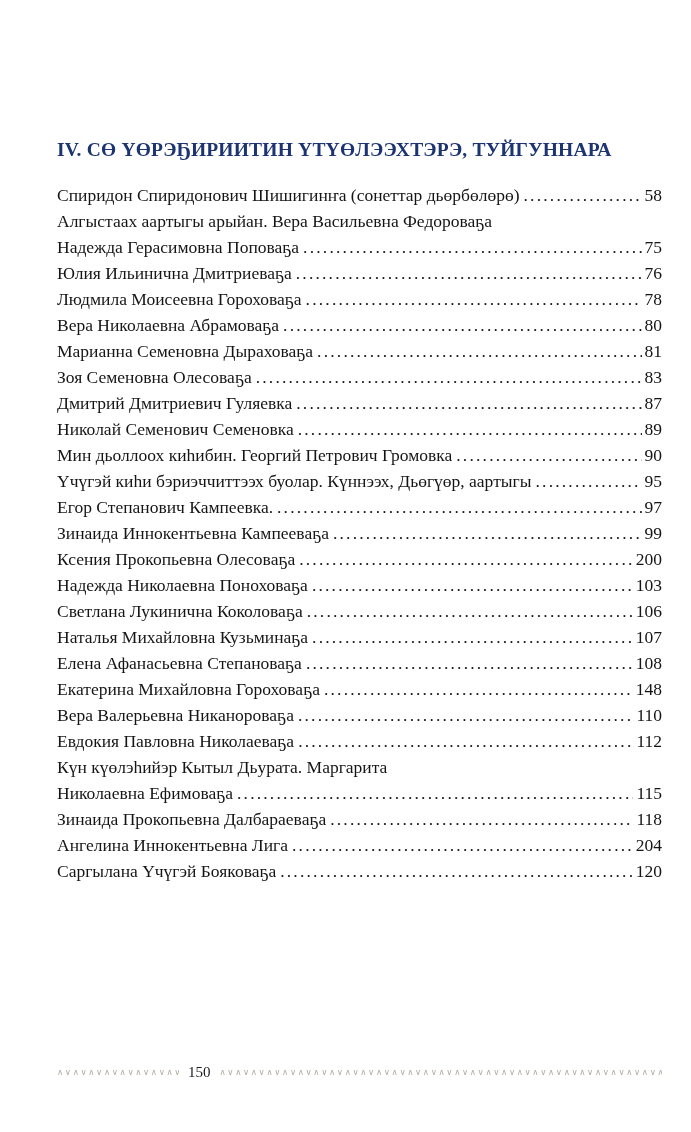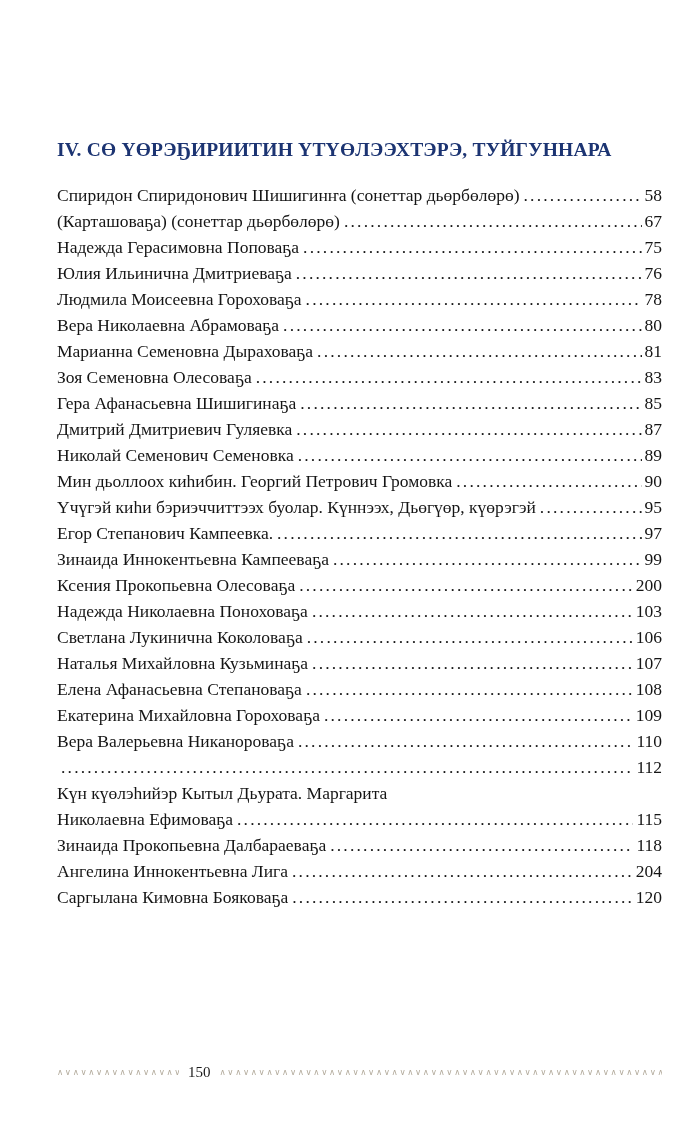--- a/index.html
+++ b/index.html
@@ -94,23 +94,21 @@
 
   <h1 class="title">IV. СӨ ҮӨРЭҔИРИИТИН ҮТҮӨЛЭЭХТЭРЭ, ТУЙГУННАРА</h1>
 
   <div class="toc">
       <div class="toc-line">
         <span class="toc-text">Спиридон Спиридонович Шишигинҥа (сонеттар дьөрбөлөрө)</span>
         <span class="leader"></span>
         <span class="pagenum">58</span>
       </div>
       <div class="toc-line">
-        <span class="toc-text">(Карташоваҕа) (сонеттар дьөрбөлөрө)</span>
-        <span class="leader"></span>
-        <span class="pagenum">67</span>
+        <span class="toc-text">Алгыстаах аартыгы арыйан. Вера Васильевна Федороваҕа</span>
       </div>
       <div class="toc-line">
         <span class="toc-text">Надежда Герасимовна Поповаҕа</span>
         <span class="leader"></span>
         <span class="pagenum">75</span>
       </div>
       <div class="toc-line">
         <span class="toc-text">Юлия Ильинична Дмитриеваҕа</span>
         <span class="leader"></span>
         <span class="pagenum">76</span>
@@ -129,41 +127,36 @@
         <span class="toc-text">Марианна Семеновна Дыраховаҕа</span>
         <span class="leader"></span>
         <span class="pagenum">81</span>
       </div>
       <div class="toc-line">
         <span class="toc-text">Зоя Семеновна Олесоваҕа</span>
         <span class="leader"></span>
         <span class="pagenum">83</span>
       </div>
       <div class="toc-line">
-        <span class="toc-text">Гера Афанасьевна Шишигинаҕа</span>
-        <span class="leader"></span>
-        <span class="pagenum">85</span>
-      </div>
-      <div class="toc-line">
         <span class="toc-text">Дмитрий Дмитриевич Гуляевка</span>
         <span class="leader"></span>
         <span class="pagenum">87</span>
       </div>
       <div class="toc-line">
         <span class="toc-text">Николай Семенович Семеновка</span>
         <span class="leader"></span>
         <span class="pagenum">89</span>
       </div>
       <div class="toc-line">
         <span class="toc-text">Мин дьоллоох киһибин. Георгий Петрович Громовка</span>
         <span class="leader"></span>
         <span class="pagenum">90</span>
       </div>
       <div class="toc-line">
-        <span class="toc-text">Үчүгэй киһи бэриэччиттээх буолар. Күннээх, Дьөгүөр, күөрэгэй</span>
+        <span class="toc-text">Үчүгэй киһи бэриэччиттээх буолар. Күннээх, Дьөгүөр, аартыгы</span>
         <span class="leader"></span>
         <span class="pagenum">95</span>
       </div>
       <div class="toc-line">
         <span class="toc-text">Егор Степанович Кампеевка.</span>
         <span class="leader"></span>
         <span class="pagenum">97</span>
       </div>
       <div class="toc-line">
         <span class="toc-text">Зинаида Иннокентьевна Кампееваҕа</span>
@@ -191,28 +184,29 @@
         <span class="pagenum">107</span>
       </div>
       <div class="toc-line">
         <span class="toc-text">Елена Афанасьевна Степановаҕа</span>
         <span class="leader"></span>
         <span class="pagenum">108</span>
       </div>
       <div class="toc-line">
         <span class="toc-text">Екатерина Михайловна Гороховаҕа</span>
         <span class="leader"></span>
-        <span class="pagenum">109</span>
+        <span class="pagenum">148</span>
       </div>
       <div class="toc-line">
         <span class="toc-text">Вера Валерьевна Никанороваҕа</span>
         <span class="leader"></span>
         <span class="pagenum">110</span>
       </div>
       <div class="toc-line">
+        <span class="toc-text">Евдокия Павловна Николаеваҕа</span>
         <span class="leader"></span>
         <span class="pagenum">112</span>
       </div>
       <div class="toc-line">
         <span class="toc-text">Күн күөлэһийэр Кытыл Дьурата. Маргарита</span>
       </div>
       <div class="toc-line">
         <span class="toc-text">Николаевна Ефимоваҕа</span>
         <span class="leader"></span>
         <span class="pagenum">115</span>
@@ -221,21 +215,21 @@
         <span class="toc-text">Зинаида Прокопьевна Далбараеваҕа</span>
         <span class="leader"></span>
         <span class="pagenum">118</span>
       </div>
       <div class="toc-line">
         <span class="toc-text">Ангелина Иннокентьевна Лига</span>
         <span class="leader"></span>
         <span class="pagenum">204</span>
       </div>
       <div class="toc-line">
-        <span class="toc-text">Саргылана Кимовна Бояковаҕа</span>
+        <span class="toc-text">Саргылана Үчүгэй Бояковаҕа</span>
         <span class="leader"></span>
         <span class="pagenum">120</span>
       </div>
     </div>
 
   <div class="footer">
     <span class="orn orn-left">∧∨∧∨∧∨∧∨∧∨∧∨∧∨∧∨∧∨∧∨∧∨∧∨∧∨∧∨∧∨∧∨∧∨∧∨∧∨∧∨∧∨∧∨∧∨∧∨∧∨∧∨∧∨∧∨∧∨∧∨∧∨∧∨∧∨∧∨∧∨∧∨∧∨∧∨∧∨∧∨∧∨∧∨∧∨∧∨∧∨∧∨∧∨∧∨∧∨∧∨∧∨∧∨∧∨∧∨∧∨∧∨∧∨∧∨∧∨∧∨∧∨∧∨∧∨∧∨∧∨∧∨∧∨∧∨∧∨∧∨∧∨∧∨∧∨∧∨∧∨∧∨∧∨∧∨∧∨∧∨∧∨∧∨∧∨∧∨∧∨∧∨∧∨∧∨∧∨∧∨∧∨∧∨∧∨∧∨∧∨∧∨∧∨∧∨∧∨∧∨∧∨∧∨∧∨∧∨∧∨∧∨∧∨∧∨∧∨∧∨∧∨∧∨∧∨∧∨∧∨∧∨∧∨∧∨∧∨∧∨</span>
     <span class="folio">150</span>
     <span class="orn orn-right">∧∨∧∨∧∨∧∨∧∨∧∨∧∨∧∨∧∨∧∨∧∨∧∨∧∨∧∨∧∨∧∨∧∨∧∨∧∨∧∨∧∨∧∨∧∨∧∨∧∨∧∨∧∨∧∨∧∨∧∨∧∨∧∨∧∨∧∨∧∨∧∨∧∨∧∨∧∨∧∨∧∨∧∨∧∨∧∨∧∨∧∨∧∨∧∨∧∨∧∨∧∨∧∨∧∨∧∨∧∨∧∨∧∨∧∨∧∨∧∨∧∨∧∨∧∨∧∨∧∨∧∨∧∨∧∨∧∨∧∨∧∨∧∨∧∨∧∨∧∨∧∨∧∨∧∨∧∨∧∨∧∨∧∨∧∨∧∨∧∨∧∨∧∨∧∨∧∨∧∨∧∨∧∨∧∨∧∨∧∨∧∨∧∨∧∨∧∨∧∨∧∨∧∨∧∨∧∨∧∨∧∨∧∨∧∨∧∨∧∨∧∨∧∨∧∨∧∨∧∨∧∨∧∨∧∨∧∨∧∨</span>
   </div>

